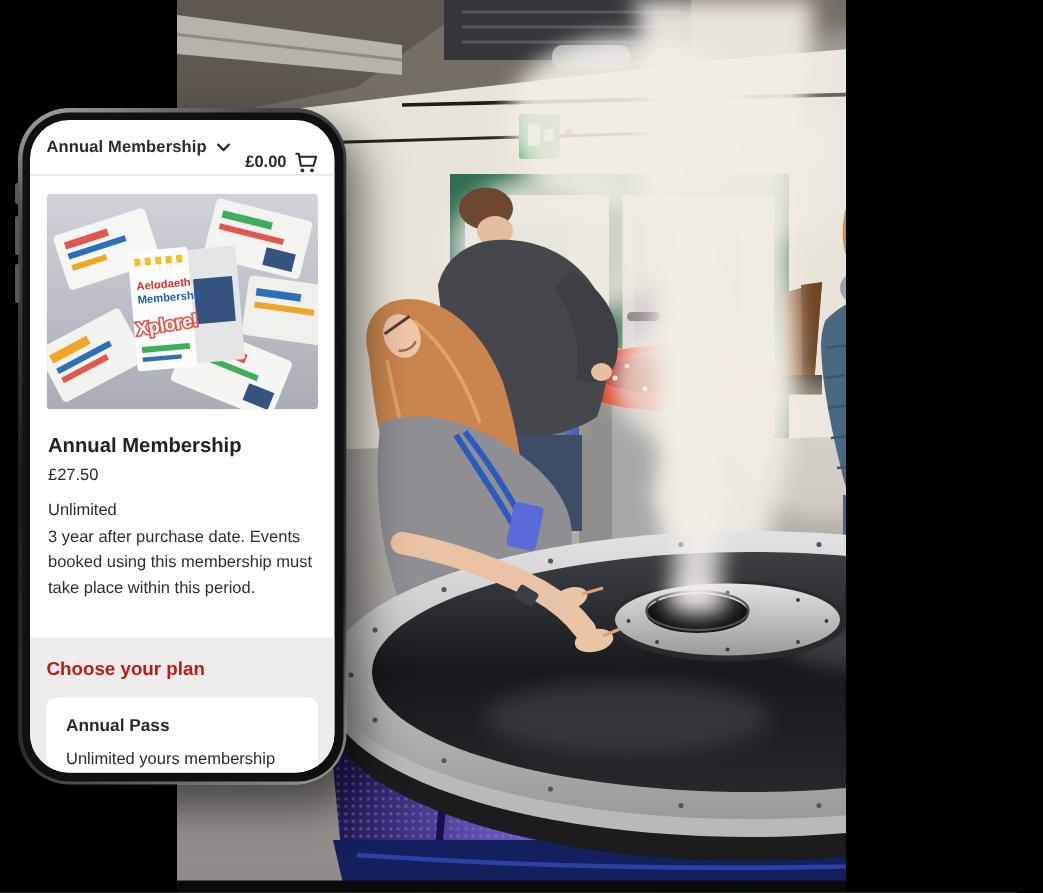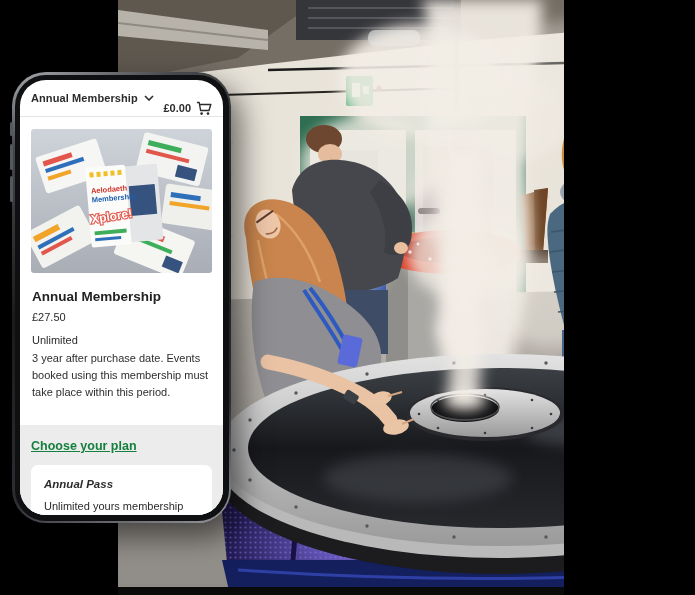--- a/index.html
+++ b/index.html
@@ -26,23 +26,23 @@
   .gallery{margin:12px 11px 0;height:144px;border-radius:3px;overflow:hidden;position:relative;cursor:pointer;}
 
   .copy{padding:0 12px;}
   .title{font-size:13.5px;font-weight:bold;margin:16px 0 0;color:#222;}
   .price{font-size:11px;margin-top:7px;}
   .tagline{font-size:11px;margin-top:13px;}
   .validity-h{font-size:11px;margin-top:11px;}
   .validity-p{font-size:11px;line-height:17px;margin-top:4px;color:#2e2e2e;max-width:182px;}
 
   .plans{position:absolute;left:0;right:0;top:345px;bottom:0;background:#ececec;padding:14px 11px 0;}
-  .plans-h{font-size:12.5px;font-weight:bold;color:#15803d;text-decoration:underline;}
+  .plans-h{font-size:12.5px;font-weight:bold;color:#b91c1c;}
   .plan-card{margin-top:12px;background:#fff;border-radius:7px;padding:13px 13px 18px;cursor:pointer;}
-  .plan-name{font-size:11.5px;font-weight:bold;font-style:italic;}
+  .plan-name{font-size:11.5px;font-weight:bold;}
   .plan-desc{font-size:11px;margin-top:10px;}
 </style>
 </head>
 <body>
 
 <div class="stage">
 
   <div class="photo">
     <svg width="577" height="595" viewBox="0 0 577 595" role="img" aria-label="Visitors watch steam rise from a large circular vortex exhibit at a science discovery centre">
       <defs>

